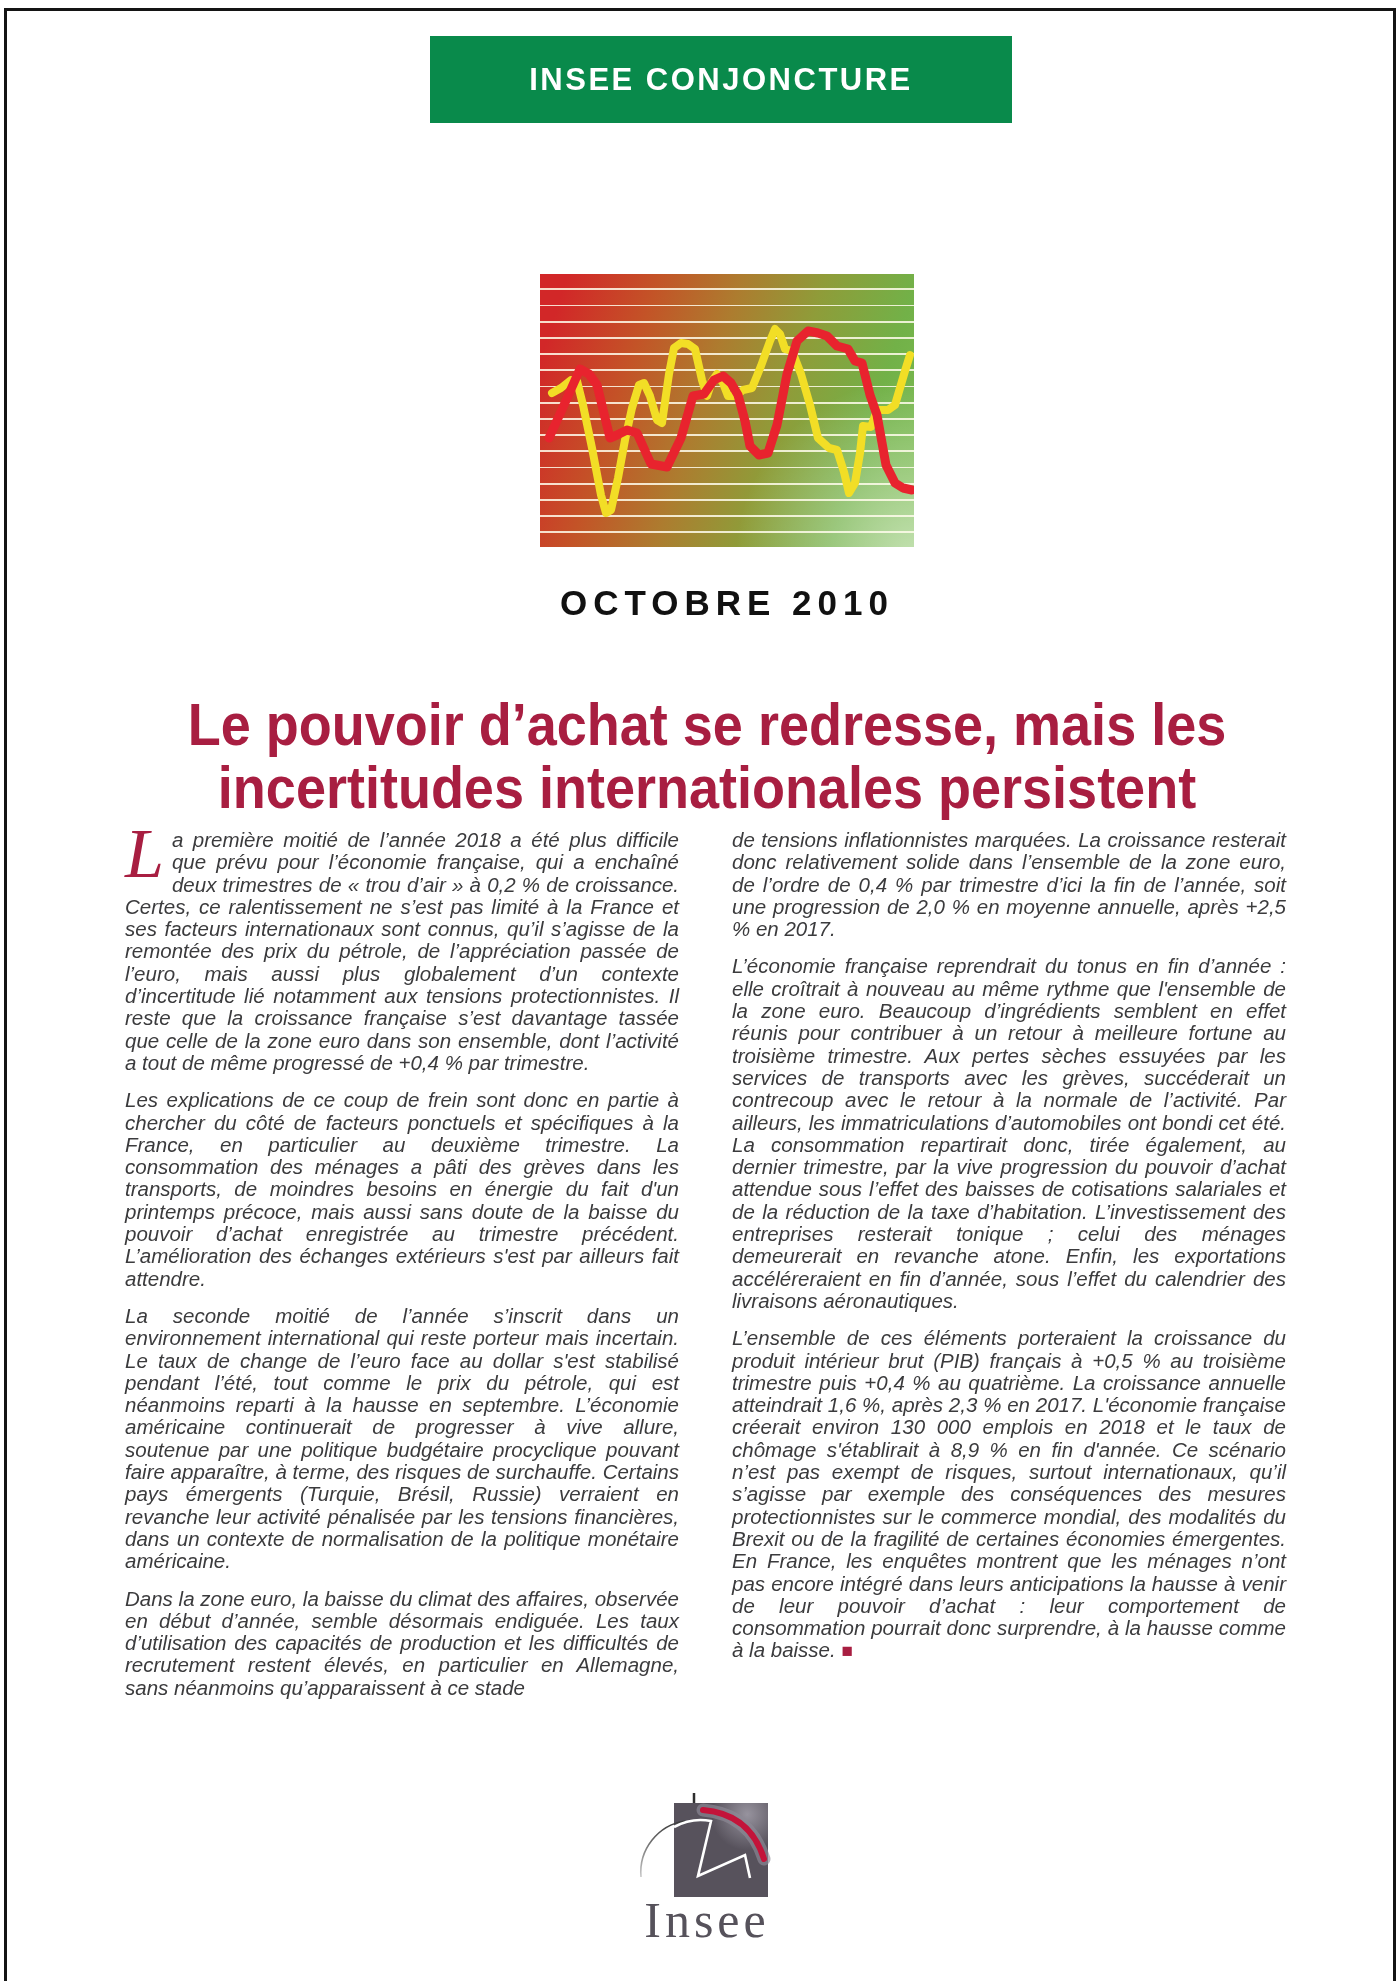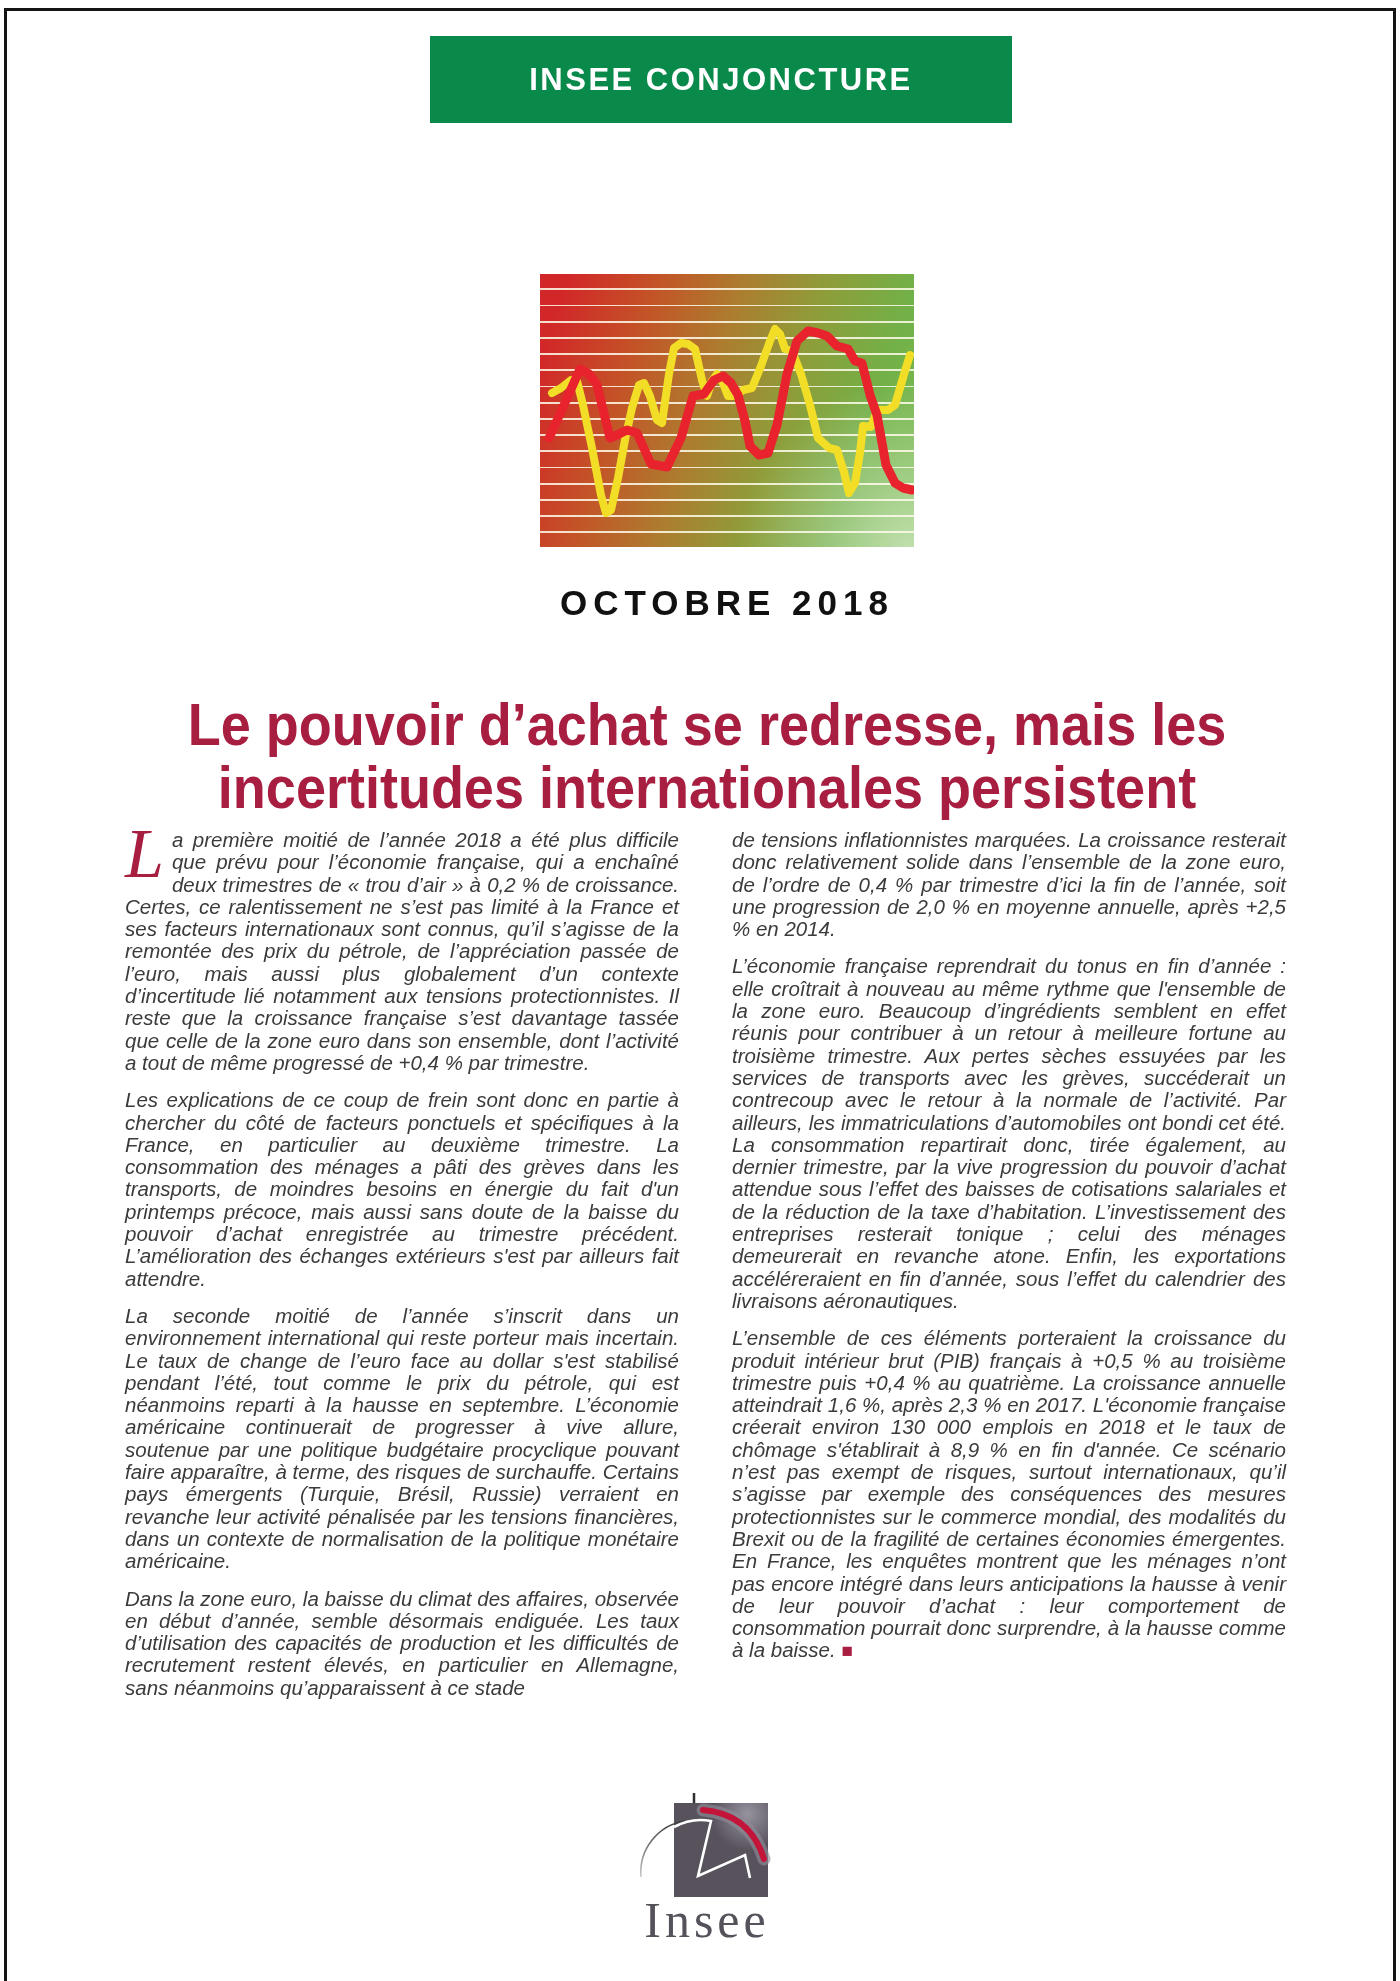--- a/index.html
+++ b/index.html
@@ -78,36 +78,36 @@
 
 
   <div class="chart">
     <div class="grid"></div>
     <svg viewBox="0 0 374 273" width="374" height="273">
       <polyline fill="none" stroke="#F2DE26" stroke-width="8" stroke-linecap="round" stroke-linejoin="round" points="12,119 21,114 31,106 37,107 43,131 52,174 61,221 66,239 71,236 78,204 85,166 92,134 99,111 104,109 110,122 117,146 122,149 129,100 134,74 141,69 148,70 155,75 162,106 167,122 172,107 177,100 183,109 188,122 196,122 203,116 212,114 221,92 230,67 235,55 240,60 245,75 252,77 261,100 270,131 278,164 289,174 297,176 304,198 309,219 315,209 320,179 323,152 331,153 337,136 348,136 355,131 360,114 365,97 370,81"></polyline>
       <polyline fill="none" stroke="#E8232E" stroke-width="9" stroke-linecap="round" stroke-linejoin="round" points="9,164 24,131 40,95 49,100 57,111 70,164 77,161 87,156 97,159 111,190 127,193 141,164 153,122 164,120 174,106 183,102 191,109 198,121 205,147 210,172 219,181 228,179 237,151 247,100 257,67 268,57 278,59 287,62 297,72 308,75 315,87 322,89 330,121 337,141 346,191 355,209 363,214 372,216"></polyline>
     </svg>
   </div>
 
-  <div class="issue-date">OCTOBRE 2018</div>
+  <div class="issue-date">OCTOBRE 2010</div>
 
   <div class="headline">
     <div>Le pouvoir d’achat se redresse, mais les</div>
     <div>incertitudes internationales persistent</div>
   </div>
 
   <div class="col col-left">
     <p><span class="dropcap">L</span><span>a première moitié de l’année 2018 a été plus difficile que prévu pour l’économie française, qui a enchaîné deux trimestres de « trou  d’air » à 0,2 % de croissance. Certes, ce ralentissement ne s’est pas limité à la France et ses facteurs internationaux sont connus, qu’il s’agisse de la remontée des prix du pétrole, de l’appréciation passée de l’euro, mais aussi plus globalement d’un contexte d’incertitude lié notamment aux tensions protectionnistes. Il reste que la croissance française s’est davantage tassée que celle de la zone euro dans son ensemble, dont l’activité a tout de même progressé de +0,4 % par trimestre.</span></p>
     <p><span>Les explications de ce coup de frein sont donc en partie à chercher du côté de facteurs ponctuels et spécifiques à la France, en particulier au deuxième trimestre. La consommation des ménages a pâti des grèves dans les transports, de moindres besoins en énergie du fait d'un printemps précoce, mais aussi sans doute de la baisse du pouvoir d’achat enregistrée au trimestre précédent. L’amélioration des échanges extérieurs s'est par ailleurs fait attendre.</span></p>
     <p><span>La seconde moitié de l’année s’inscrit dans un environnement international qui reste porteur mais incertain. Le taux de change de l’euro face au dollar s'est stabilisé pendant l’été, tout comme le prix du pétrole, qui est néanmoins reparti à la hausse en septembre. L’économie américaine continuerait de progresser à vive allure, soutenue par une politique budgétaire procyclique pouvant faire apparaître, à terme, des risques de surchauffe. Certains pays émergents (Turquie, Brésil, Russie) verraient en revanche leur activité pénalisée par les tensions financières, dans un contexte de normalisation de la politique monétaire américaine.</span></p>
     <p><span>Dans la zone euro, la baisse du climat des affaires, observée en début d’année, semble désormais endiguée. Les taux d’utilisation des capacités de production et les difficultés de recrutement restent élevés, en particulier en Allemagne, sans néanmoins qu’apparaissent à ce stade</span></p>
   </div>
 
   <div class="col col-right">
-    <p><span>de tensions inflationnistes marquées. La croissance resterait donc relativement solide dans l’ensemble de la zone euro, de l’ordre de 0,4  % par trimestre d’ici la fin de l’année, soit une progression de 2,0 % en moyenne annuelle, après +2,5  % en 2014.</span></p>
+    <p><span>de tensions inflationnistes marquées. La croissance resterait donc relativement solide dans l’ensemble de la zone euro, de l’ordre de 0,4  % par trimestre d’ici la fin de l’année, soit une progression de 2,0 % en moyenne annuelle, après +2,5  % en 2017.</span></p>
     <p><span>L’économie française reprendrait du tonus en fin d’année :  elle croîtrait à nouveau au même rythme que l'ensemble de la zone euro. Beaucoup d’ingrédients semblent en effet réunis pour contribuer à un retour à meilleure fortune au troisième trimestre. Aux pertes sèches essuyées par les services de transports avec les grèves, succéderait un contrecoup avec le retour à la normale de l’activité. Par ailleurs, les immatriculations d’automobiles ont bondi cet été. La consommation repartirait donc, tirée également, au dernier trimestre, par la vive progression du pouvoir d’achat attendue sous l’effet des baisses de cotisations salariales et de la réduction de la taxe d’habitation. L’investissement des entreprises resterait tonique ; celui des ménages demeurerait en revanche atone. Enfin, les exportations accéléreraient en fin d’année, sous l’effet du calendrier des livraisons aéronautiques.</span></p>
     <p><span>L’ensemble de ces éléments porteraient la croissance du produit intérieur brut (PIB) français à +0,5 % au troisième trimestre puis +0,4 % au quatrième. La croissance annuelle atteindrait 1,6 %,  après 2,3 % en 2017. L'économie française créerait environ 130 000 emplois en 2018 et le taux de chômage s'établirait à 8,9 %  en fin d'année. Ce scénario n’est pas exempt de risques, surtout internationaux, qu’il s’agisse par exemple des conséquences des mesures protectionnistes sur le commerce mondial, des modalités du Brexit ou de la fragilité de certaines économies émergentes. En France, les enquêtes montrent que les ménages n’ont pas encore intégré dans leurs anticipations la hausse à venir de leur pouvoir d’achat : leur comportement de consommation pourrait donc surprendre, à la hausse comme à la baisse.</span> <span class="endmark">■</span></p>
   </div>
 
   <div class="logo">
     <svg viewBox="0 0 148 110" width="148" height="110">
       <defs>
         <radialGradient id="sqg" cx="0.78" cy="0.12" r="0.55">
           <stop offset="0" stop-color="#97939E"></stop>
           <stop offset="0.7" stop-color="#57525C"></stop>

